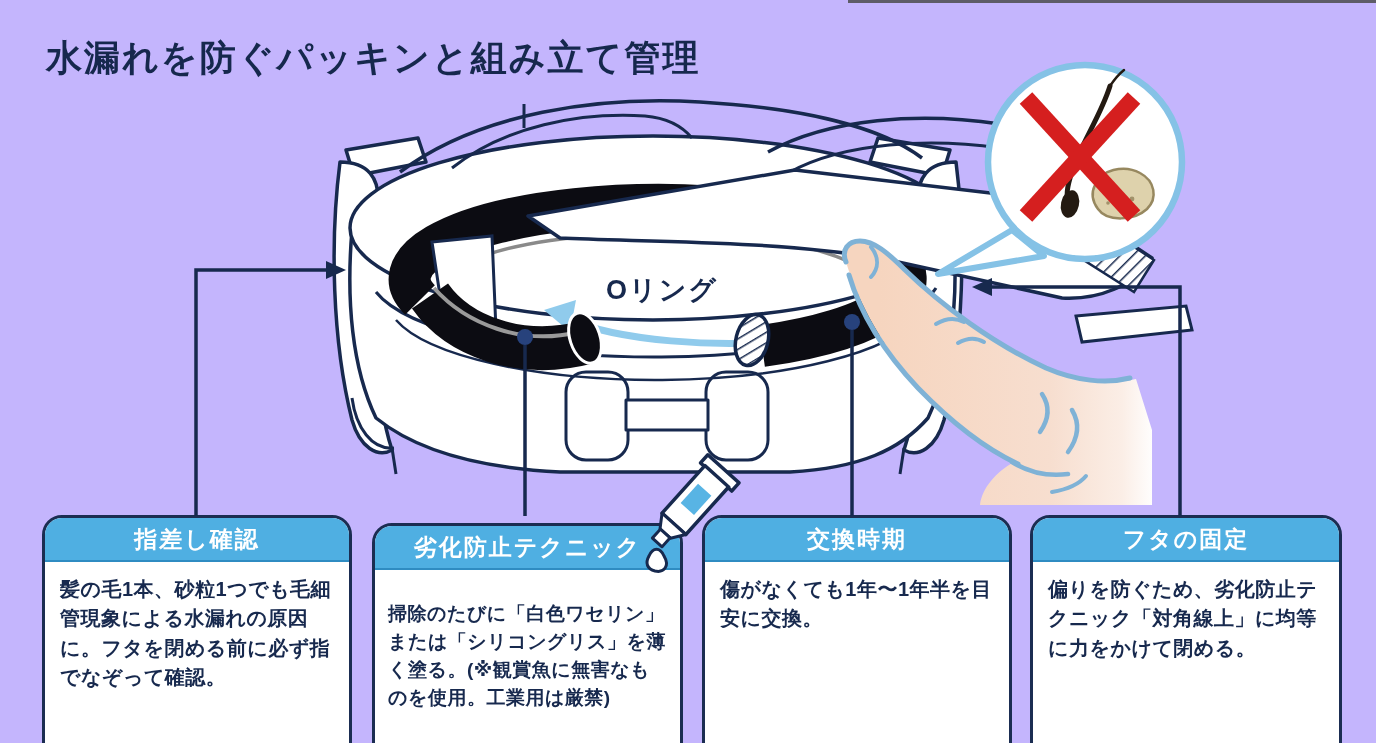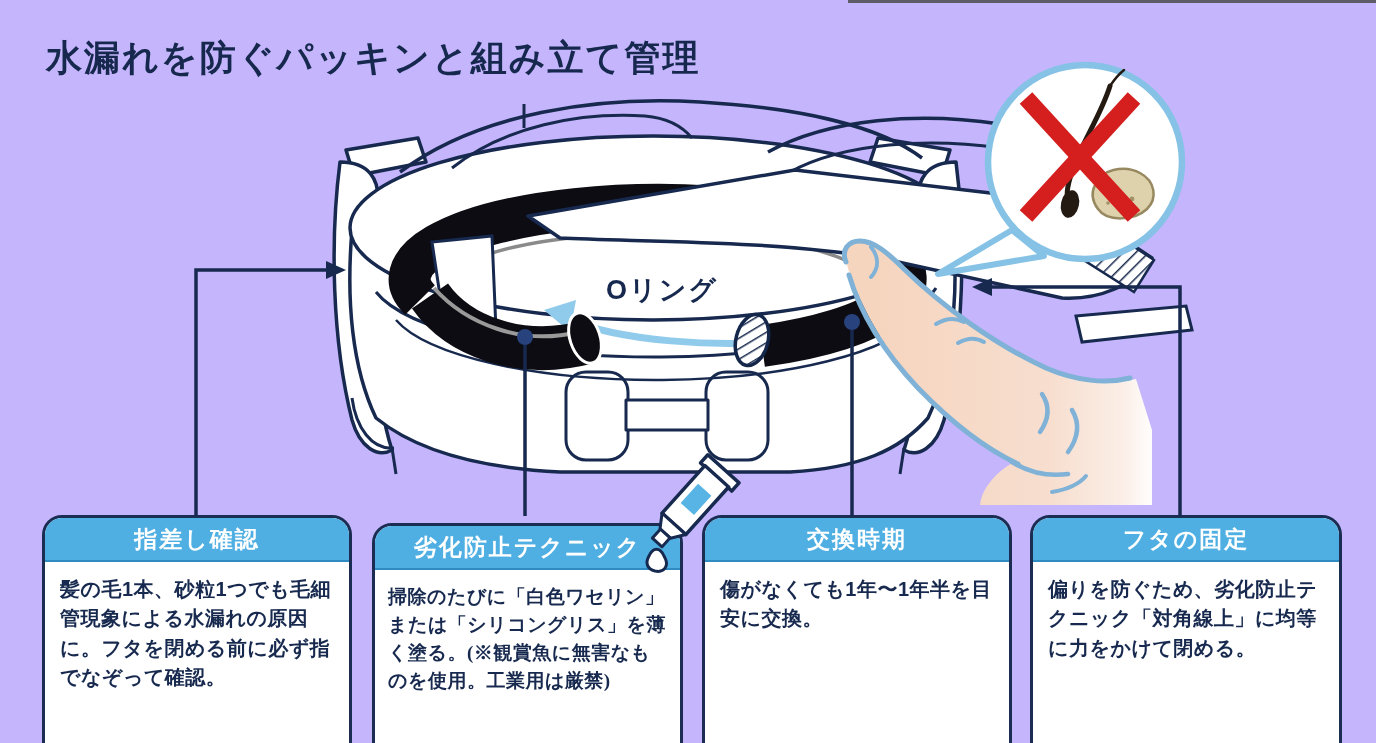--- a/index.html
+++ b/index.html
@@ -10,21 +10,21 @@
   .top-strip{position:absolute;left:848px;top:0;width:528px;height:3px;background:#4c4c4c;opacity:.85;}
   .ibox{position:absolute;top:515px;height:266px;background:#fff;border:3px solid #1b2d52;
         border-radius:20px;box-sizing:border-box;overflow:hidden;z-index:1;}
   .ibox-header{height:42px;background:#4fafe2;border-bottom:2px solid #2f8cc2;display:flex;
                align-items:center;justify-content:center;color:#ffffff;font-weight:bold;
                font-size:23px;letter-spacing:2px;}
   .ibox-body{padding:13px 2px 10px 15px;color:#17294e;font-weight:bold;font-size:20px;
              line-height:1.47;letter-spacing:0.5px;}
   .ibox.b1{left:42px;width:310px;}
   .ibox.b2{left:372px;width:311px;margin-top:8px;}
-  .ibox.b2 .ibox-body{font-size:19px;padding:13px 11px 10px 13px;font-family:Liberation Serif, serif;}
+  .ibox.b2 .ibox-body{font-size:19px;padding:30px 11px 10px 13px;}
   .ibox.b3{left:702px;width:310px;}
   .ibox.b4{left:1030px;width:312px;}
   svg.overlay{position:absolute;left:0;top:0;z-index:5;pointer-events:none;}
 </style>
 </head>
 <body>
 
 <div class="stage">
 
   <div class="top-strip"></div>

